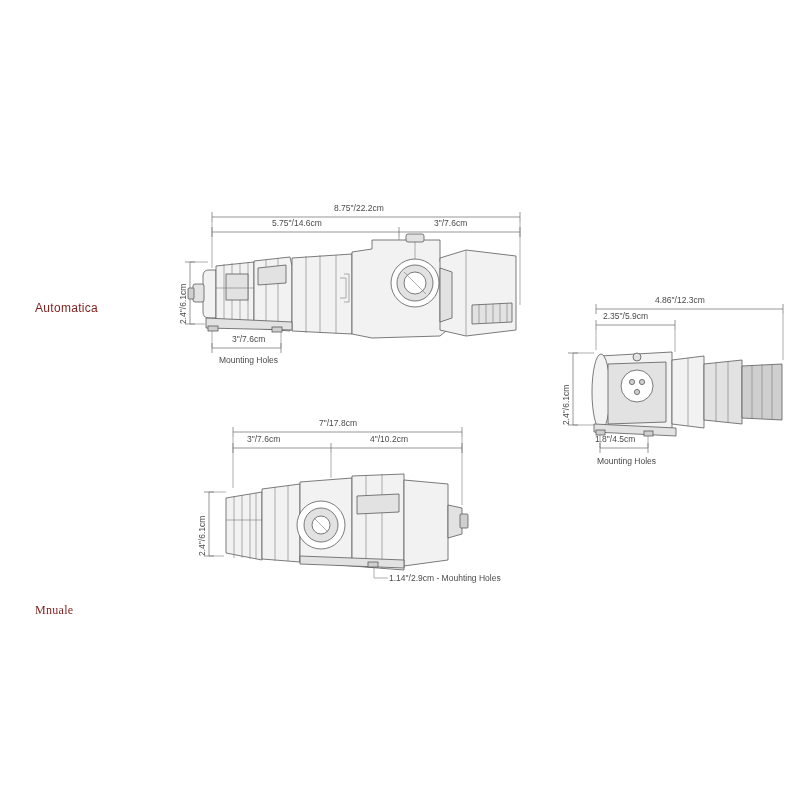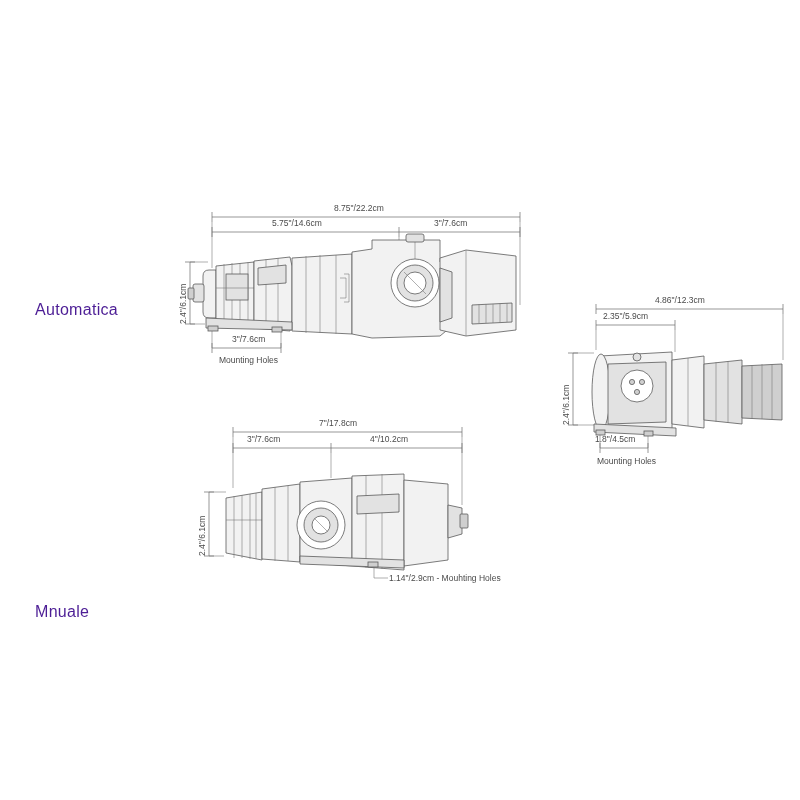--- a/index.html
+++ b/index.html
@@ -16,22 +16,22 @@
     overflow: hidden;
   }
   .stage {
     position: absolute;
     left: 0; top: 0;
     width: 800px;
     height: 800px;
   }
   .label-major {
     position: absolute;
-    font-size: 16px;
-    color: #4c1d95;
+    font-size: 12px;
+    color: #7f1d1d;
     letter-spacing: 0.3px;
     white-space: nowrap;
   }
   .dim-text {
     position: absolute;
     font-size: 8.5px;
     color: #4a4a4a;
     white-space: nowrap;
   }
   .dim-text.vert {
@@ -236,21 +236,21 @@
       <line class="ln-thin" x1="762" y1="364" x2="762" y2="419"></line>
       <line class="ln-thin" x1="772" y1="364" x2="772" y2="419"></line>
 
       <path class="fill-md" d="M594 424 L676 428 L676 436 L594 432 Z"></path>
       <rect class="fill-dk" x="596" y="430" width="9" height="5"></rect>
       <rect class="fill-dk" x="644" y="431" width="9" height="5"></rect>
     </g>
   </svg>
 
   <div class="label-major" style="left:35px; top:301px;">Automatica</div>
-  <div class="label-major" style="left:35px; top:603px;">Mnuale</div>
+  <div class="label-major" style="left:35px; top:603px;font-family:Liberation Serif, serif;">Mnuale</div>
 
   <div class="dim-text" style="left:334px; top:203px;">8.75"/22.2cm</div>
   <div class="dim-text" style="left:272px; top:218px;">5.75"/14.6cm</div>
   <div class="dim-text" style="left:434px; top:218px;">3"/7.6cm</div>
   <div class="dim-text vert" style="left:178px; top:324px;">2.4"/6.1cm</div>
   <div class="dim-text" style="left:232px; top:334px;">3"/7.6cm</div>
   <div class="dim-text" style="left:219px; top:355px;">Mounting Holes</div>
 
   <div class="dim-text" style="left:319px; top:418px;">7"/17.8cm</div>
   <div class="dim-text" style="left:247px; top:434px;">3"/7.6cm</div>

